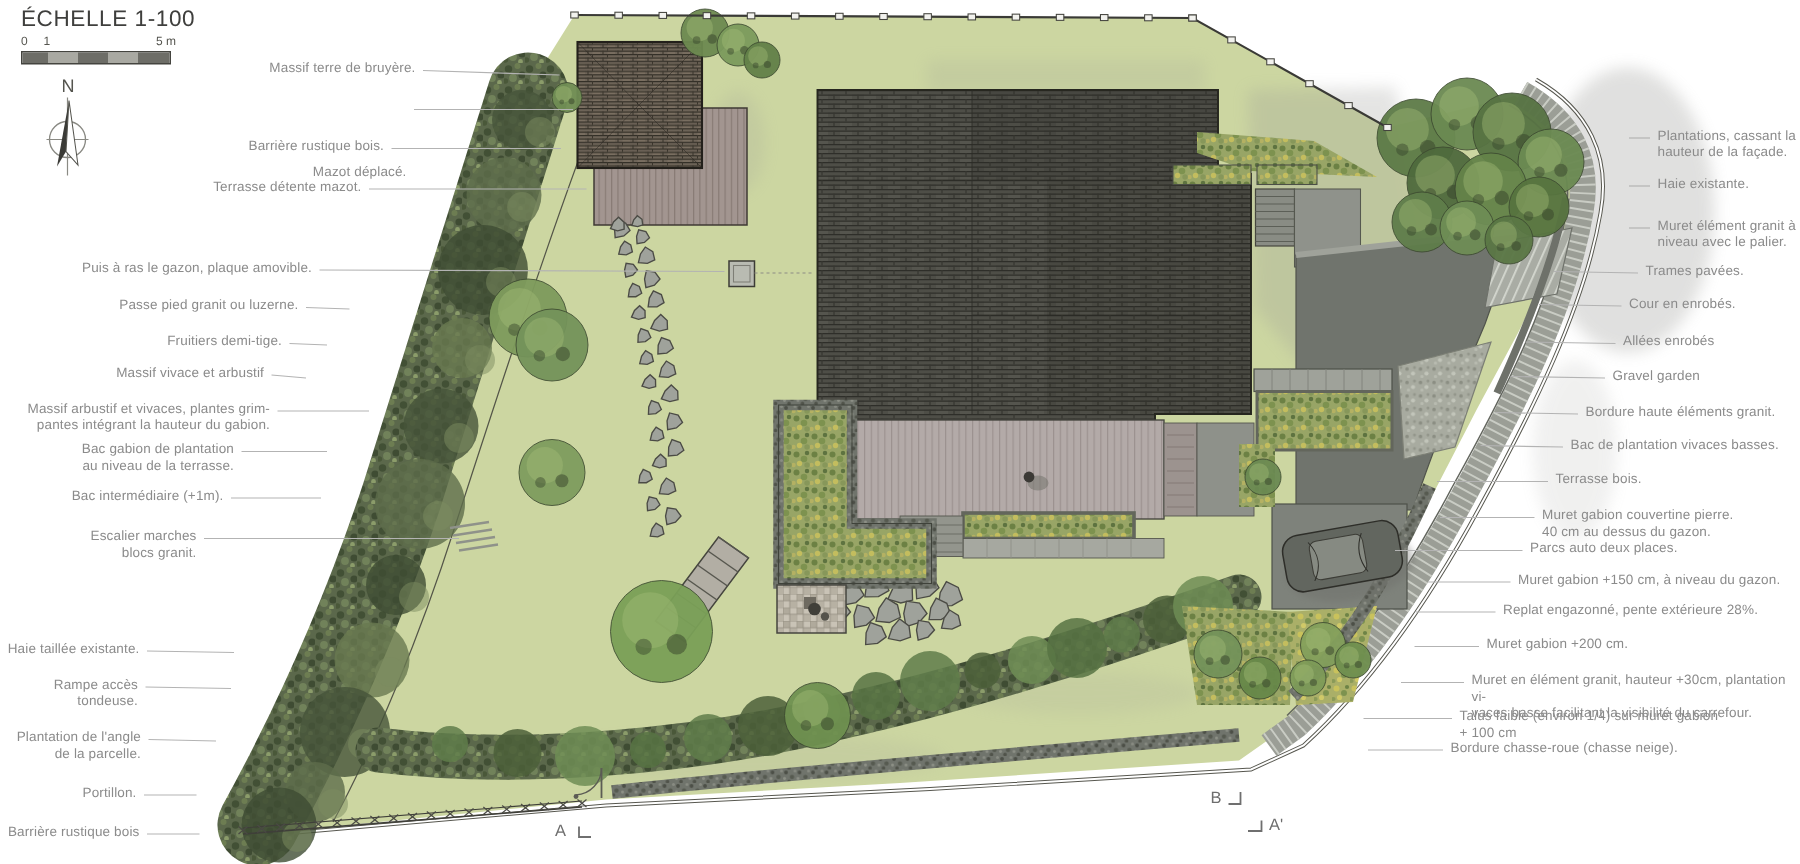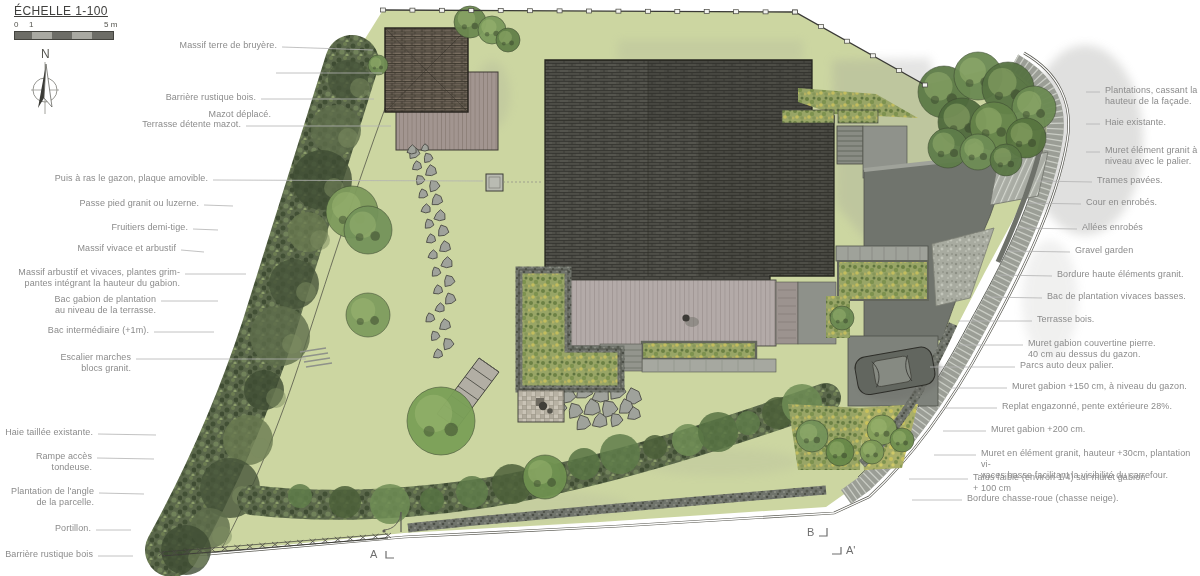--- a/index.html
+++ b/index.html
@@ -6,21 +6,21 @@
     font-family:"Liberation Sans", sans-serif;}
   #stage{position:relative;width:1200px;height:576px;}
   #plan-svg,#anno-svg{position:absolute;left:0;top:0;}
   #anno-svg{pointer-events:none;}
   .label{position:absolute;font-size:9px;line-height:11px;color:#8b8b8b;white-space:pre-line;
     letter-spacing:.1px;}
   .label.left{text-align:right;}
   .label.right{text-align:left;}
   .marker{position:absolute;font-size:11px;color:#6e6e6e;}
   #titleblock{position:absolute;left:14px;top:4px;width:130px;color:#4a4a48;}
-  #scale-title{font-size:12px;letter-spacing:.4px;color:#3f3f3d;text-decoration:underline;}
+  #scale-title{font-size:15px;letter-spacing:.4px;color:#3f3f3d;}
   #scale-ticks{position:relative;height:10px;font-size:8px;color:#55554f;margin-top:2px;}
   #scale-ticks .t0{position:absolute;left:0;top:0;}
   #scale-ticks .t1{position:absolute;left:15px;top:0;}
   #scale-ticks .t5{position:absolute;left:90px;top:0;}
   #scale-bar{margin-top:1px;width:98px;height:7px;display:flex;border:1px solid #44443f;}
   #scale-bar div{height:100%;}
 </style>
 </head>
 <body>
 
@@ -582,21 +582,21 @@
 niveau avec le palier.</div>
       <div class="label right" style="left: 1097px; top: 175px;">Trames pavées.</div>
       <div class="label right" style="left: 1086px; top: 197px;">Cour en enrobés.</div>
       <div class="label right" style="left: 1082px; top: 222px;">Allées enrobés</div>
       <div class="label right" style="left: 1075px; top: 245px;">Gravel garden</div>
       <div class="label right" style="left: 1057px; top: 269px;">Bordure haute éléments granit.</div>
       <div class="label right" style="left: 1047px; top: 291px;">Bac de plantation vivaces basses.</div>
       <div class="label right" style="left: 1037px; top: 314px;">Terrasse bois.</div>
       <div class="label right" style="left: 1028px; top: 338px;">Muret gabion couvertine pierre.
 40 cm au dessus du gazon.</div>
-      <div class="label right" style="left: 1020px; top: 360px;">Parcs auto deux palier.</div>
+      <div class="label right" style="left: 1020px; top: 360px;">Parcs auto deux places.</div>
       <div class="label right" style="left: 1012px; top: 381px;">Muret gabion +150 cm, à niveau du gazon.</div>
       <div class="label right" style="left: 1002px; top: 401px;">Replat engazonné, pente extérieure 28%.</div>
       <div class="label right" style="left: 991px; top: 424px;">Muret gabion +200 cm.</div>
       <div class="label right" style="left: 981px; top: 448px;">Muret en élément granit, hauteur +30cm, plantation vi-
 vaces basse facilitant la visibilité du carrefour.</div>
       <div class="label right" style="left: 973px; top: 472px;">Talus faible (environ 1/4) sur muret gabion
 + 100 cm</div>
       <div class="label right" style="left: 967px; top: 493px;">Bordure chasse-roue (chasse neige).</div>
       <div class="marker" style="left: 370px; top: 548px;">A</div>
       <div class="marker" style="left: 807px; top: 526px;">B</div>

